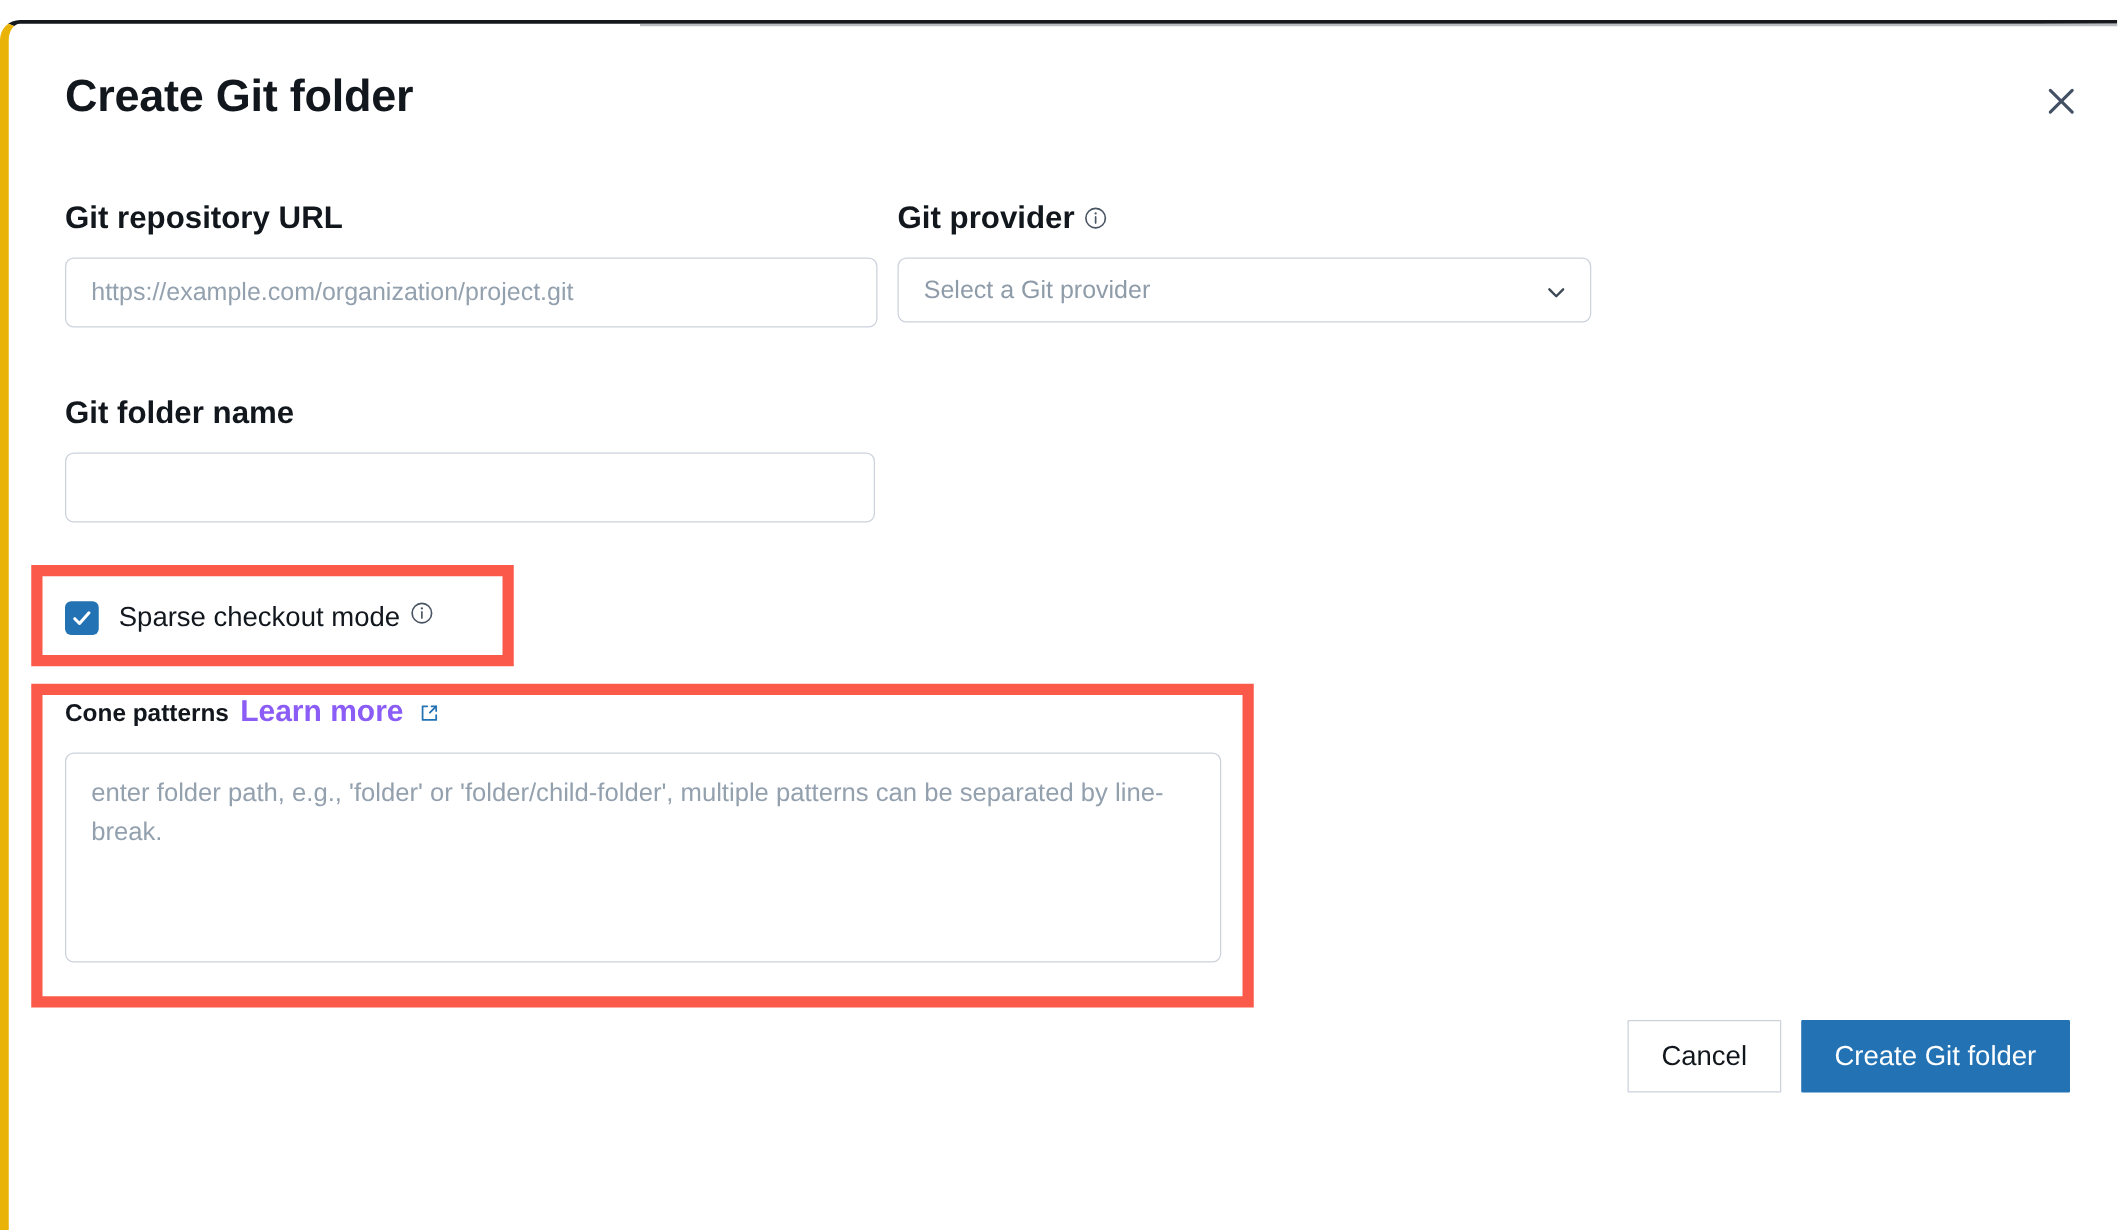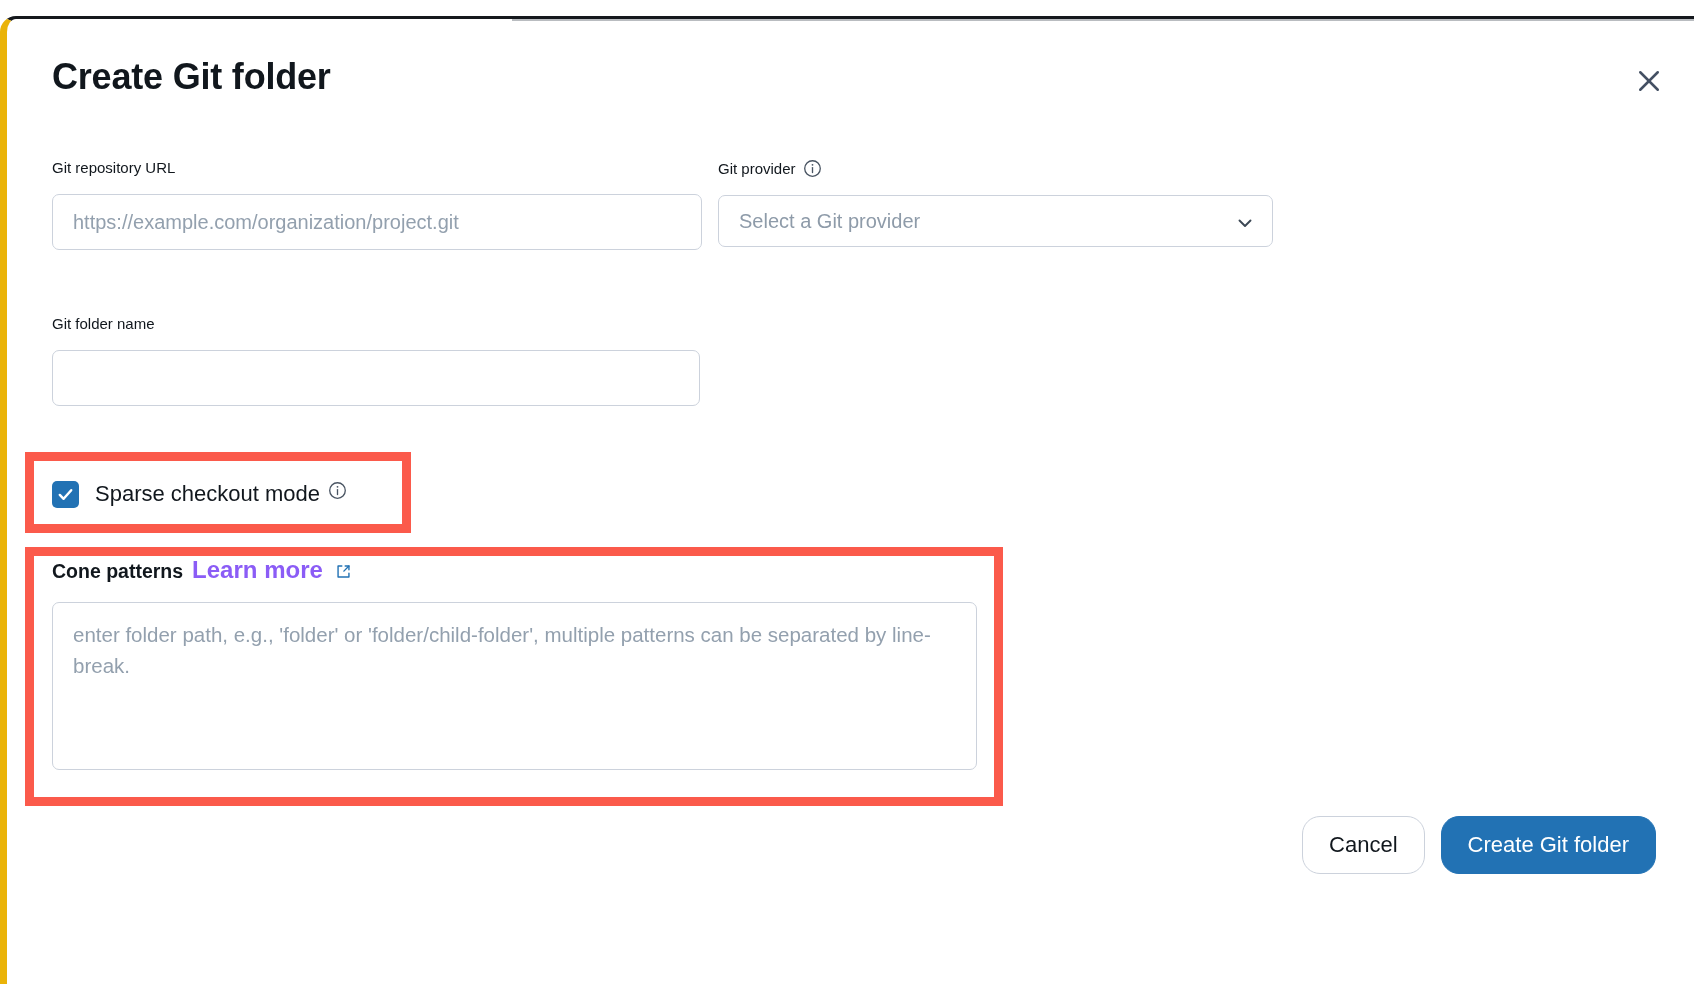--- a/index.html
+++ b/index.html
@@ -67,22 +67,22 @@
     display: flex; align-items: center; justify-content: center;
     background: transparent;
     border: none;
     cursor: pointer;
     padding: 0;
   }
   .close-button svg { display: block; }
 
   
   .field-label {
-    font-size: 15px;
-    font-weight: 400;
+    font-size: 25px;
+    font-weight: 700;
     color: #11171d;
     display: flex;
     align-items: center;
     gap: 7px;
     line-height: 1.2;
   }
 
   .info-icon {
     display: inline-flex;
     width: 19px; height: 19px;
@@ -238,21 +238,21 @@
   
   .footer {
     position: absolute;
     right: 45px; top: 797px;
     display: flex;
     align-items: center;
     gap: 16px;
   }
   .btn {
     height: 58px;
-    border-radius: 18px;
+    border-radius: 1px;
     font-family: "Liberation Sans", "DejaVu Sans", sans-serif;
     font-size: 22px;
     cursor: pointer;
     display: flex;
     align-items: center;
     justify-content: center;
     padding: 16px 26px;
     white-space: nowrap;
   }
   .btn-secondary {

